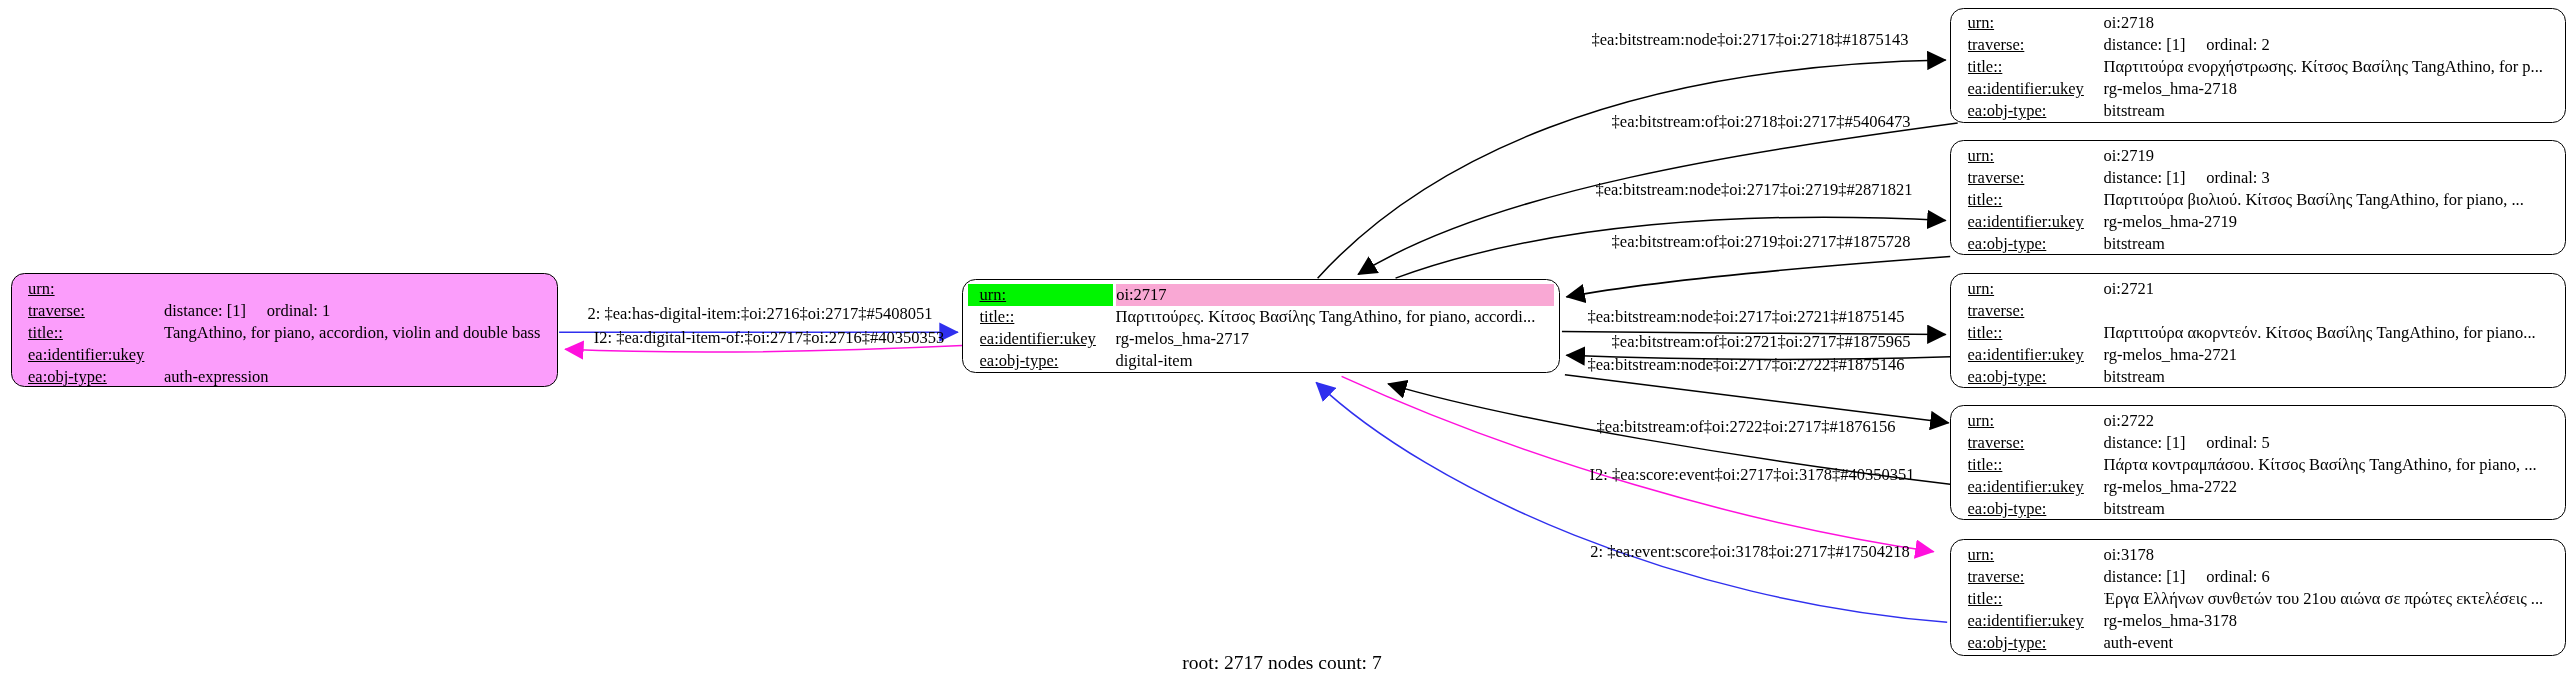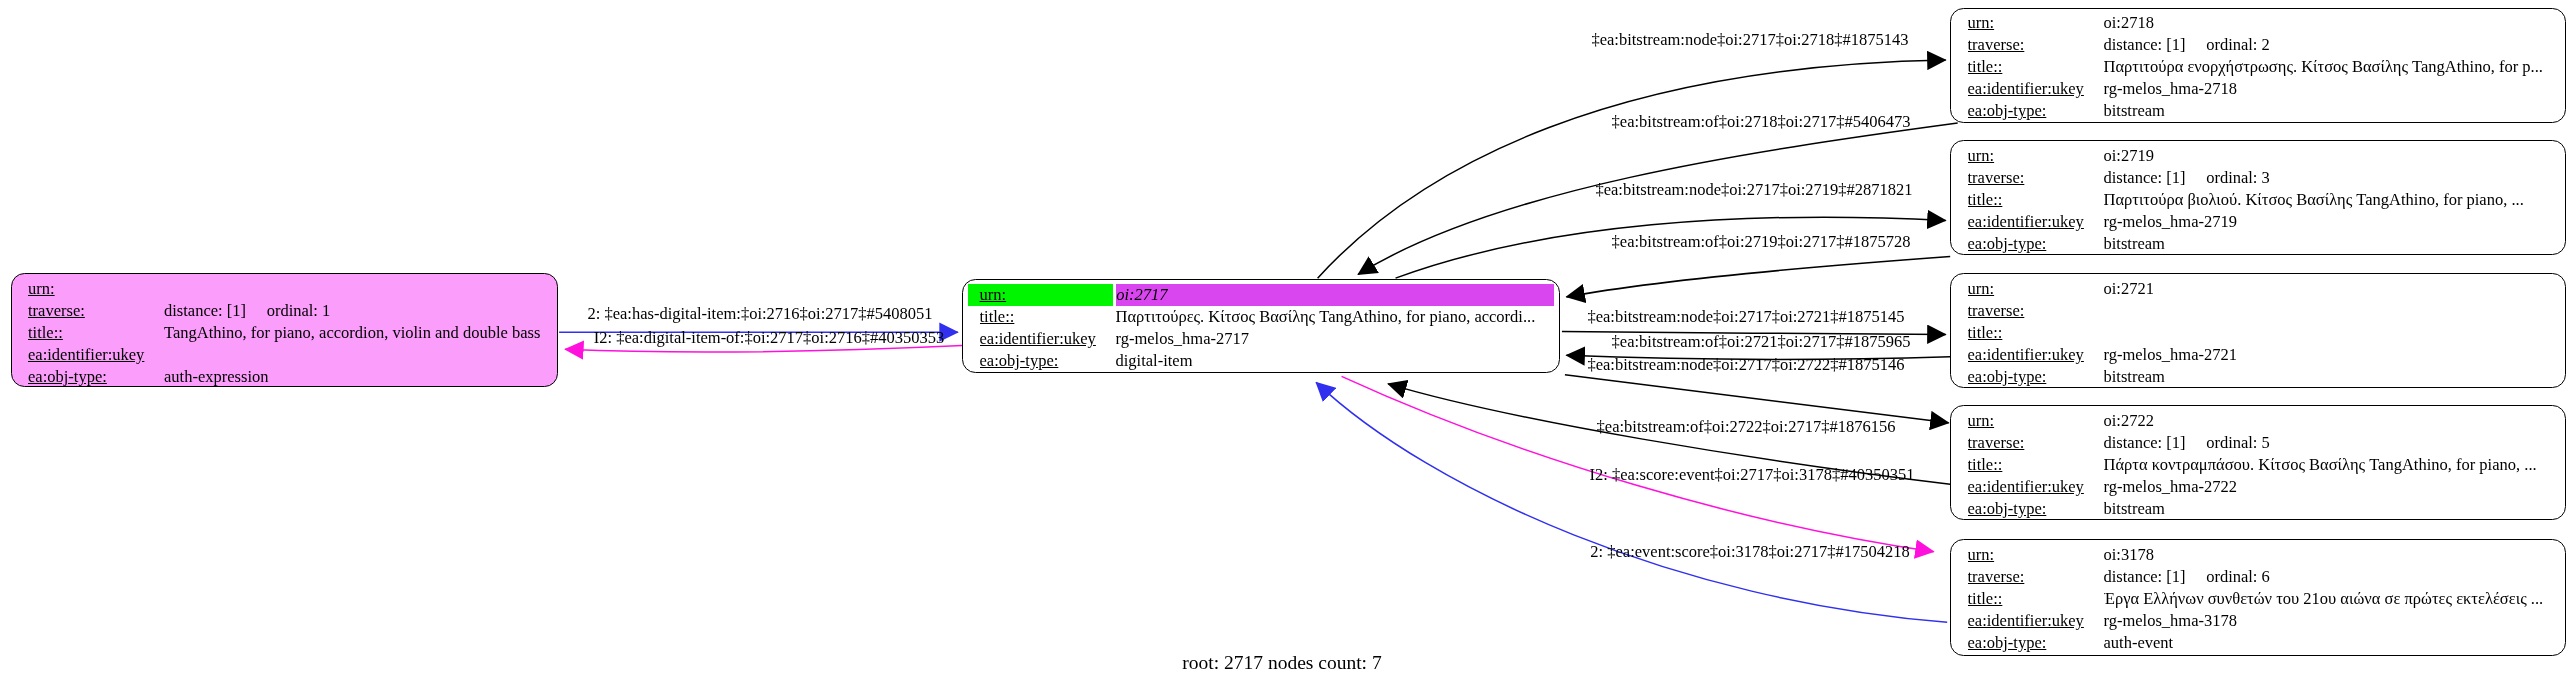--- a/index.html
+++ b/index.html
@@ -17,21 +17,21 @@
     box-sizing:border-box;padding:3.7px 0;font-size:16.5px;
   }
   .node.pink{background:#fb9dfb;}
   .row{display:flex;align-items:center;height:22px;padding-left:16.5px;overflow:hidden;}
   .row .lbl{width:136px;flex:0 0 136px;white-space:pre;overflow:hidden;text-decoration:underline;}
   .row .val{flex:1;white-space:pre;overflow:hidden;}
   .row.hl .lbl{
     background:#00f500;margin-left:-12px;padding-left:12px;margin-right:3.7px;
     width:133px;flex:0 0 133px;height:22px;line-height:22px;
   }
-  .row.hl .val{background:#d946ef;margin-right:5.2px;height:22px;line-height:22px;font-style:italic;}
+  .row.hl .val{background:#f9a8d4;margin-right:5.2px;height:22px;line-height:22px;}
   .edge-label{
     position:absolute;transform:translateX(-50%);white-space:nowrap;
     font-size:16.5px;line-height:19.5px;
   }
   .caption{
     position:absolute;transform:translateX(-50%);white-space:nowrap;font-size:19.5px;
   }
 </style>
 </head>
 <body>
@@ -153,20 +153,21 @@
   <div class="node" style="left:1950px;top:273px;width:616px;height:115px">
     <div class="row">
         <span class="lbl">urn:</span>
         <span class="val">oi:2721</span>
       </div>
     <div class="row">
         <span class="lbl">traverse:</span>
       </div>
     <div class="row">
         <span class="lbl">title::</span>
+        <span class="val">Παρτιτούρα ακορντεόν. Κίτσος Βασίλης TangAthino, for piano...</span>
       </div>
     <div class="row">
         <span class="lbl">ea:identifier:ukey</span>
         <span class="val">rg-melos_hma-2721</span>
       </div>
     <div class="row">
         <span class="lbl">ea:obj-type:</span>
         <span class="val">bitstream</span>
       </div>
   </div>

